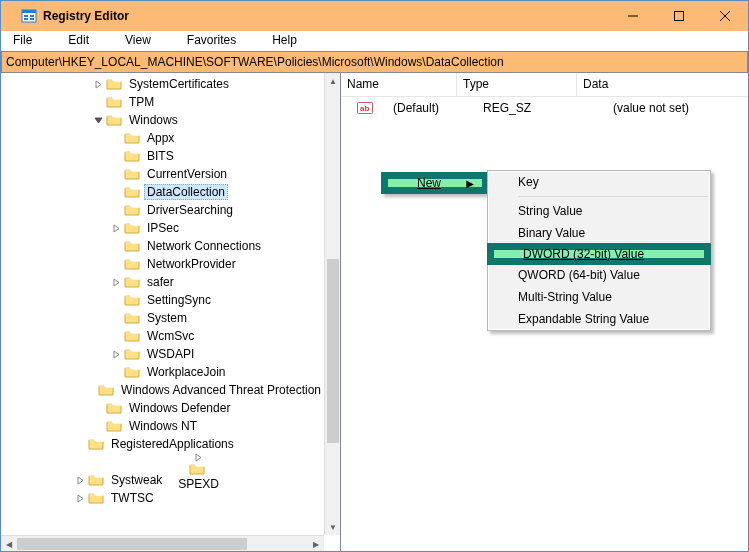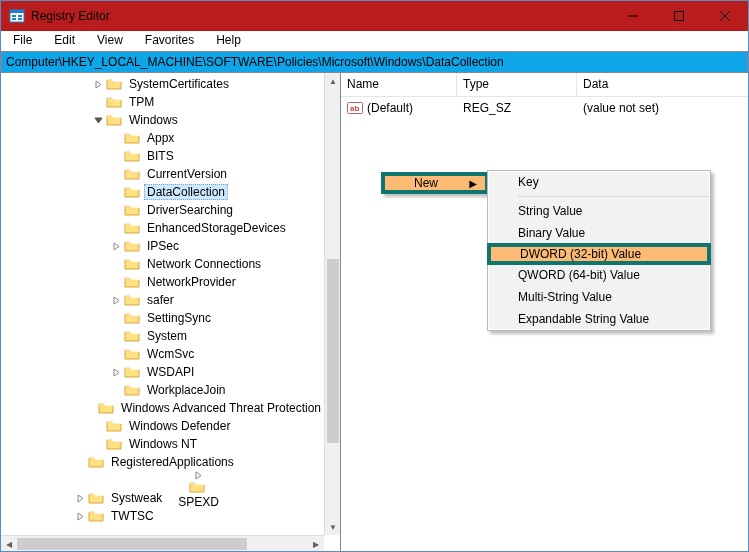--- a/index.html
+++ b/index.html
@@ -12,53 +12,54 @@
     width: 749px;
     height: 552px;
     overflow: hidden;
     border: 1px solid #5a8cc4;
     position: relative;
   }
   .titlebar {
     height: 30px;
     display: flex;
     align-items: center;
-    padding-left: 8px;
-    background: #b91c1c;
+    padding-left: 20px;
+    background: #fdba74;
+    font-weight: bold;
   }
   .titlebar .app-icon {
     width: 16px; height: 16px;
     margin-right: 6px;
     display: flex; align-items: center; justify-content: center;
   }
   .titlebar .title { font-size: 12px; }
   .win-controls {
     margin-left: auto;
     display: flex;
   }
   .win-btn {
     width: 46px; height: 30px;
     display: flex; align-items: center; justify-content: center;
     cursor: default;
   }
   .menubar {
     height: 20px;
     padding: 0 4px;
     display: flex;
-    gap: 6px;
+    gap: 20px;
   }
   .menu-item {
     padding: 2px 8px;
   }
   .address-bar {
     height: 22px;
     border: 1px solid #828790;
     margin: 0;
     padding: 2px 4px;
-    background: #0ea5e9;
+    background: #fdba74;
     font-size: 12px;
     display: flex;
     align-items: center;
   }
   .main {
     display: flex;
     height: calc(552px - 30px - 20px - 22px - 2px);
   }
   .tree-pane {
     width: 340px;
@@ -112,21 +113,22 @@
   .list-body { padding-top: 2px; }
   .list-row {
     display: flex;
     height: 18px;
     align-items: center;
   }
   .list-row .cell {
     padding: 0 6px;
     display: flex;
     align-items: center;
-    gap: 4px;
+    gap: 20px;
+    margin-left: 10px;
   }
   .value-icon {
     width: 16px; height: 14px;
     display: inline-flex; align-items:center; justify-content:center;
   }
   .context-menu {
     position: absolute;
     background: #f2f2f2;
     border: 1px solid #b8b8b8;
     box-shadow: 3px 3px 3px rgba(0,0,0,0.25);
@@ -136,24 +138,25 @@
   }
   .context-menu .cm-item {
     height: 22px;
     padding: 0 28px 0 30px;
     display: flex;
     align-items: center;
     position: relative;
     white-space: nowrap;
   }
   .context-menu .cm-item.hl {
-    background: #fdba74;
-    border: 4px solid #0f766e;
+    background: #86efac;
+    border: 7px solid #0f766e;
     margin: -1px;
     padding: 0 27px 0 29px;
+    text-decoration: underline;
   }
   .context-menu .cm-sep {
     height: 1px;
     background: #d7d7d7;
     margin: 3px 2px 3px 30px;
   }
   .cm-arrow {
     position: absolute;
     right: 8px;
     font-size: 10px;
@@ -322,30 +325,20 @@
             <span class="expander"></span>
             <span class="folder-icon">
               <svg width="16" height="14">
                 <path d="M1 3 h5 l1.5 1.5 H15 V12 H1 Z" fill="#ffe083" stroke="#d6a941"></path>
                 <path d="M1 3 h5 l1.5 1.5 H15" fill="none" stroke="#fff6d6"></path>
               </svg>
             </span>
             <span class="tree-label">DriverSearching</span>
           </div>
           <div class="tree-row" style="padding-left: 108px;">
-            <span class="expander"></span>
-            <span class="folder-icon">
-              <svg width="16" height="14">
-                <path d="M1 3 h5 l1.5 1.5 H15 V12 H1 Z" fill="#ffe083" stroke="#d6a941"></path>
-                <path d="M1 3 h5 l1.5 1.5 H15" fill="none" stroke="#fff6d6"></path>
-              </svg>
-            </span>
-            <span class="tree-label">EnhancedStorageDevices</span>
-          </div>
-          <div class="tree-row" style="padding-left: 108px;">
             <span class="expander">
               <svg width="9" height="9">
                 <path d="M2 1 L7 4.5 L2 8 Z" fill="none" stroke="#888"></path>
               </svg>
             </span>
             <span class="folder-icon">
               <svg width="16" height="14">
                 <path d="M1 3 h5 l1.5 1.5 H15 V12 H1 Z" fill="#ffe083" stroke="#d6a941"></path>
                 <path d="M1 3 h5 l1.5 1.5 H15" fill="none" stroke="#fff6d6"></path>
               </svg>

